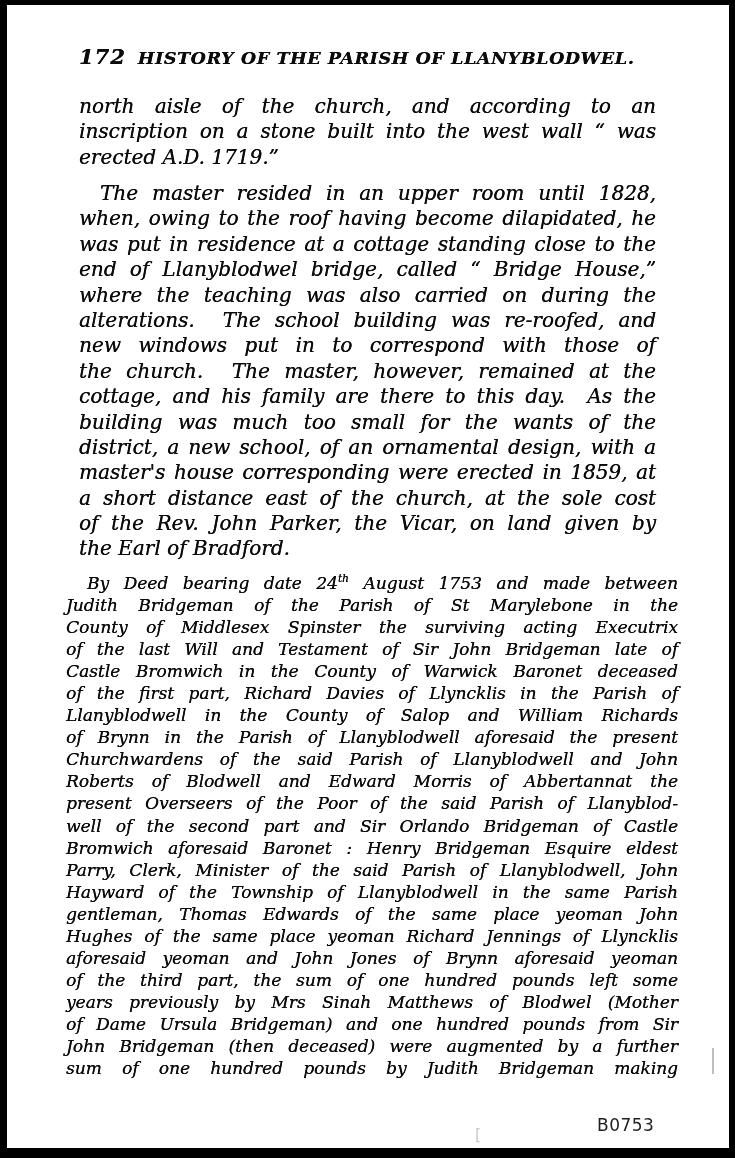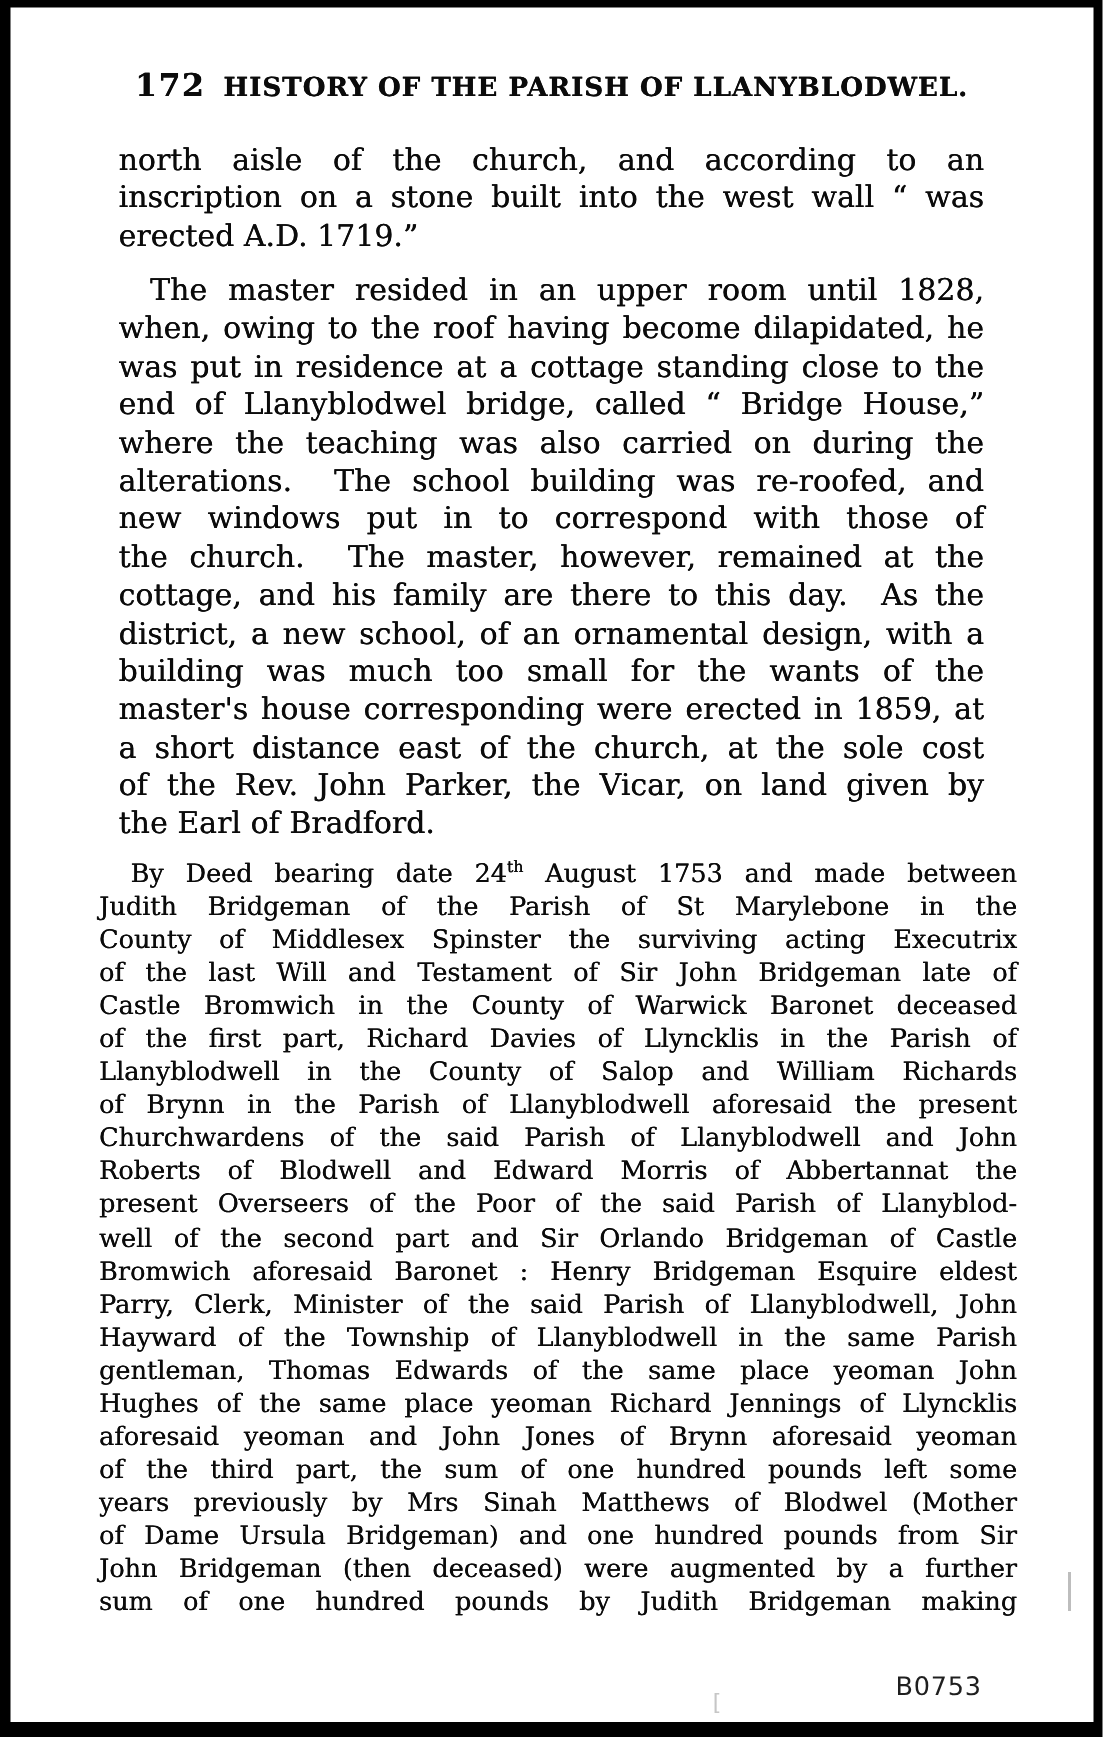--- a/index.html
+++ b/index.html
@@ -7,30 +7,30 @@
   body {
     background:#000000;
     position:relative;
     font-family:"DejaVu Serif","Liberation Serif",serif;
     overflow:hidden;
   }
   .page {
     position:absolute; left:7px; top:5px; width:722px; height:1143px;
     background:#ffffff; color:#0b0b0b;
   }
-  .header { position:absolute; left:83px; top:39px; white-space:nowrap; }
+  .header { position:absolute; left:72px; top:39px; white-space:nowrap;font-style:italic; }
   .pagenum {
     font-weight:bold; font-size:21px; letter-spacing:1px;
     text-shadow:0.2px 0 0 currentColor;
   }
   .title {
     font-weight:bold; font-size:17.5px; letter-spacing:0.6px; margin-left:12px;
     text-shadow:0.2px 0 0 currentColor;
   }
-  .para { position:absolute; }
+  .para { position:absolute;font-style:italic; }
   .line {
     text-align:justify; text-align-last:justify; text-justify:inter-word;
     text-shadow:0.2px 0 0 currentColor;
   }
   .p1 { left:72px; top:89px;  width:577px; }
   .p2 { left:72px; top:176px; width:577px; }
   .p1 .line, .p2 .line { font-size:20px; line-height:25.4px; height:25.4px; }
   .deed { left:59px; top:567px; width:612px; }
   .deed .line { font-size:17px; line-height:22.05px; height:22.05px; }
   .indent-first .line:first-child, .line.indent { text-indent:21px; }
@@ -69,22 +69,22 @@
   <div class="para p2 indent-first last-short">
       <div class="line">The master resided in an upper room until 1828,</div>
       <div class="line">when, owing to the roof having become dilapidated, he</div>
       <div class="line">was put in residence at a cottage standing close to the</div>
       <div class="line">end of Llanyblodwel bridge, called “ Bridge House,”</div>
       <div class="line">where the teaching was also carried on during the</div>
       <div class="line">alterations.&nbsp; The school building was re-roofed, and</div>
       <div class="line">new windows put in to correspond with those of</div>
       <div class="line">the church.&nbsp; The master, however, remained at the</div>
       <div class="line">cottage, and his family are there to this day.&nbsp; As the</div>
+      <div class="line">building was much too small for the wants of the</div>
       <div class="line">district, a new school, of an ornamental design, with a</div>
-      <div class="line">building was much too small for the wants of the</div>
       <div class="line">master's house corresponding were erected in 1859, at</div>
       <div class="line">a short distance east of the church, at the sole cost</div>
       <div class="line">of the Rev. John Parker, the Vicar, on land given by</div>
       <div class="line">the Earl of Bradford.</div>
     </div>
 
   <div class="para deed">
     <div class="line indent"><span>By Deed bearing date 24</span><sup>th</sup><span> August 1753 and made between</span></div>
     <div>
         <div class="line">Judith Bridgeman of the Parish of St Marylebone in the</div>

